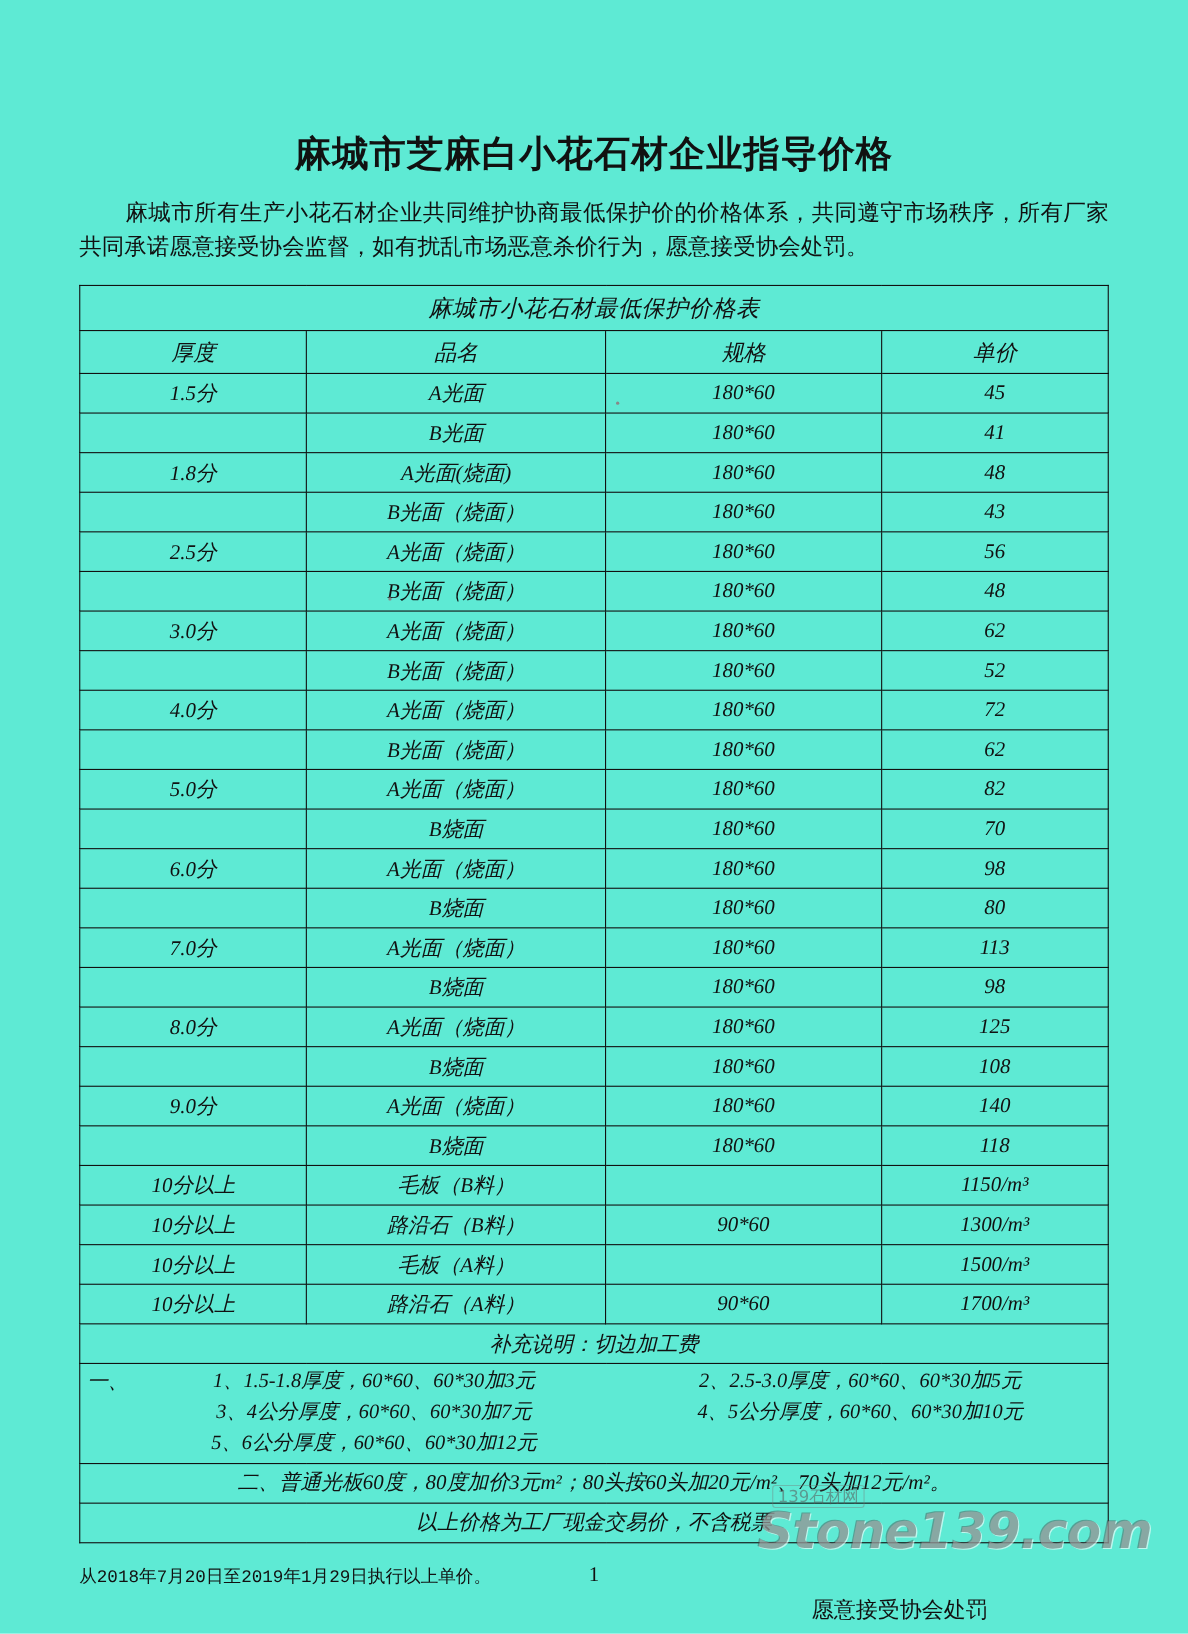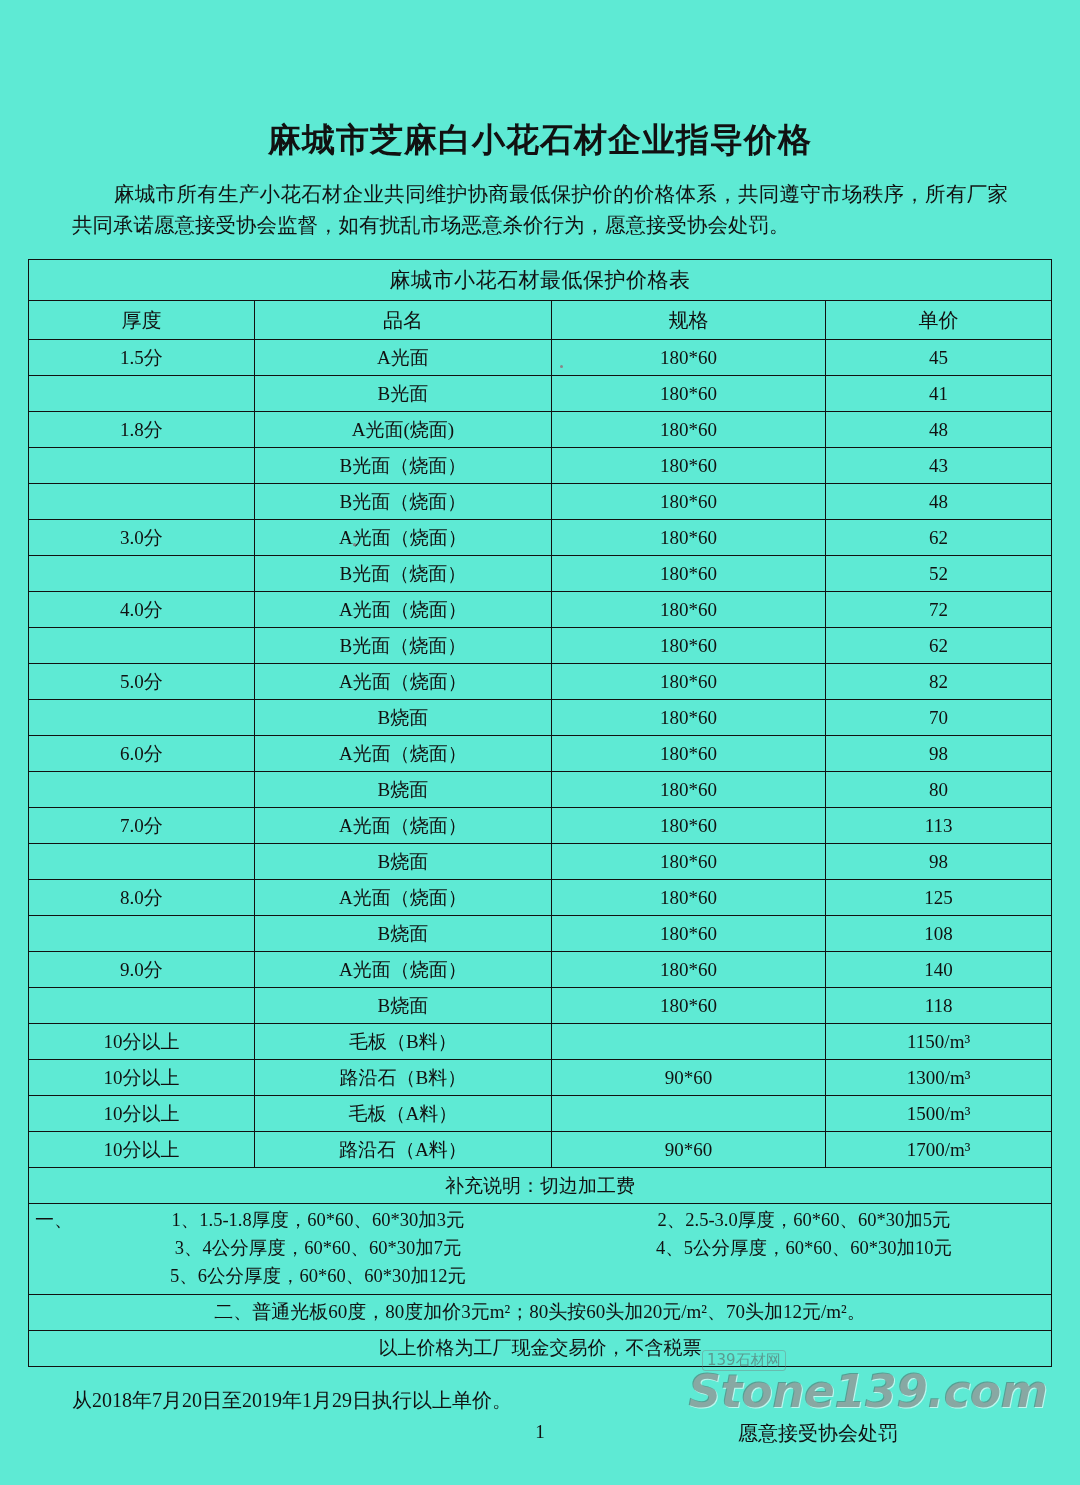--- a/index.html
+++ b/index.html
@@ -34,22 +34,23 @@
     margin: 16px 72px 0 72px;
     font-size: 20.5px;
     line-height: 1.52;
     text-align: justify;
     text-indent: 42px;
     font-family: "Liberation Serif", serif;
   }
   table.price {
     border-collapse: collapse;
     margin: 18px auto 0 auto;
-    width: 1024px;
+    width: 936px;
     table-layout: fixed;
+    font-style: italic;
   }
   table.price td, table.price th {
     border: 1px solid #111;
     font-weight: normal;
     font-size: 19px;
     padding: 3px 4px;
     text-align: center;
     height: 29px;
     font-family: "Liberation Serif", serif;
   }
@@ -86,22 +87,22 @@
     display: inline-block;
     width: 42px;
     vertical-align: top;
   }
   .note-row {
     display: flex;
     align-items: flex-end;
   }
   .footer-line {
     margin: 20px 72px 0 72px;
-    font-size: 20px;
-    font-family: Liberation Serif, serif;
+    font-size: 16px;
+    font-family: Liberation Mono, monospace;
   }
   .footer-sign {
     margin: 6px 72px 0 0;
     font-size: 20px;
     text-align: right;
     padding-right: 110px;
     position: relative;
   }
   .page-num {
     position: absolute;
@@ -191,20 +192,26 @@
         <td>1.8分</td>
         <td>A光面(烧面)</td>
         <td>180*60</td>
         <td>48</td>
       </tr>
       <tr>
         <td></td>
         <td>B光面（烧面）</td>
         <td>180*60</td>
         <td>43</td>
+      </tr>
+      <tr>
+        <td>2.5分</td>
+        <td>A光面（烧面）</td>
+        <td>180*60</td>
+        <td>56</td>
       </tr>
       <tr>
         <td></td>
         <td>B光面（烧面）</td>
         <td>180*60</td>
         <td>48</td>
       </tr>
       <tr>
         <td>3.0分</td>
         <td>A光面（烧面）</td>

